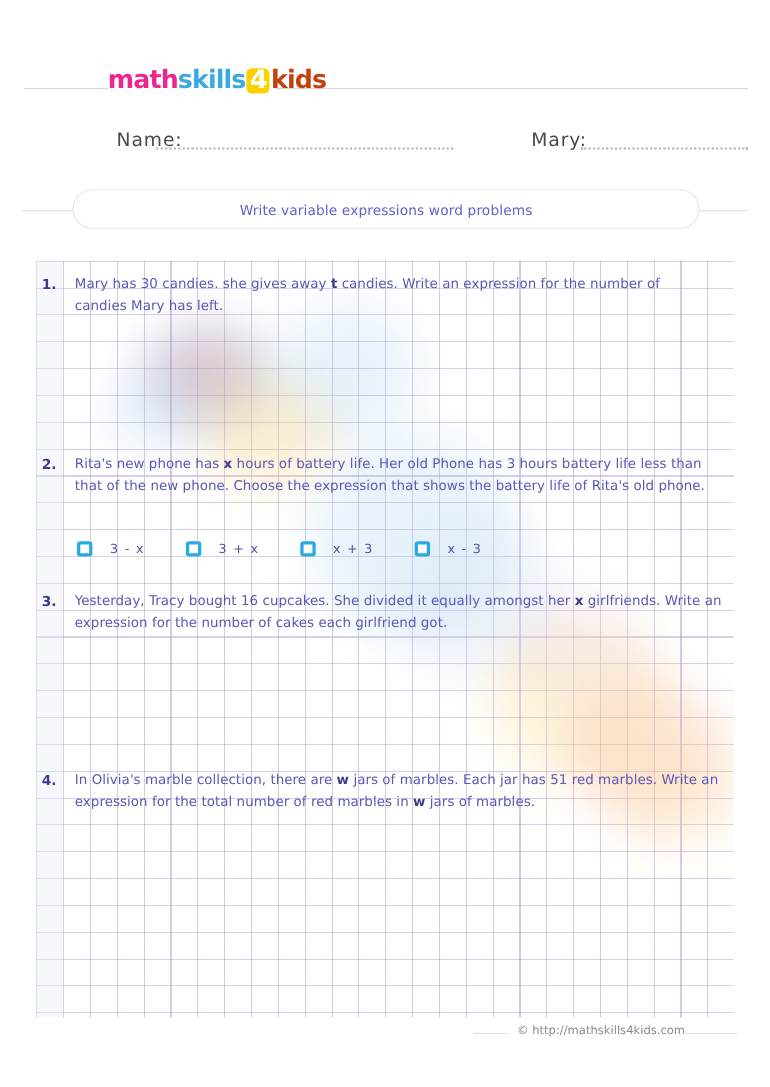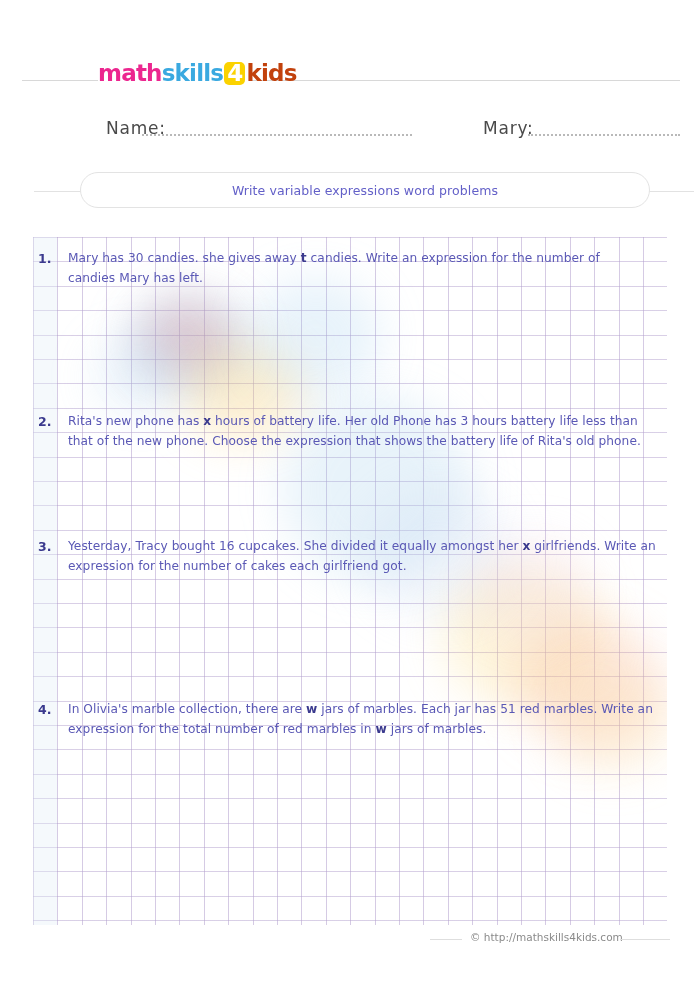--- a/index.html
+++ b/index.html
@@ -79,21 +79,21 @@
     height: 0;
     border-bottom: 2px dotted #b9b9b9;
   }
   .dots.name  { left: 142px; width: 270px; }
   .dots.class { left: 528px; width: 152px; }
 
   
   .titlebar {
     position: absolute;
     left: 0; top: 172px;
-    width: 597px; height: 38px; margin-left: 14px;
+    width: 597px; height: 38px;
   }
   .title-rule {
     position: absolute;
     top: 19px;
     height: 1px;
     background: #e2e2e2;
   }
   .title-rule.left  { left: 20px;  width: 48px; }
   .title-rule.right { left: 634px; width: 46px; }
   .title-pill {
@@ -285,20 +285,38 @@
   <div class="q" id="q1">
     <div class="q-num">1.</div>
     <div class="q-body">Mary has 30 candies. she gives away <b>t</b> candies. Write an expression for the number of candies Mary has left.</div>
   </div>
 
   <div class="q" id="q2">
     <div class="q-num">2.</div>
     <div class="q-body">Rita's new phone has <b>x</b> hours of battery life. Her old Phone has 3 hours battery life less than that of the new phone. Choose the expression that shows the battery life of Rita's old phone.</div>
   </div>
 
+  <div class="choices">
+    <div class="choice">
+      <span class="checkbox"></span>
+      <span class="choice-label">3 - x</span>
+    </div>
+    <div class="choice">
+      <span class="checkbox"></span>
+      <span class="choice-label">3 + x</span>
+    </div>
+    <div class="choice">
+      <span class="checkbox"></span>
+      <span class="choice-label">x + 3</span>
+    </div>
+    <div class="choice">
+      <span class="checkbox"></span>
+      <span class="choice-label">x - 3</span>
+    </div>
+  </div>
 
   <div class="q" id="q3">
     <div class="q-num">3.</div>
     <div class="q-body">Yesterday, Tracy bought 16 cupcakes. She divided it equally amongst her <b>x</b> girlfriends. Write an expression for the number of cakes each girlfriend got.</div>
   </div>
 
   <div class="q" id="q4">
     <div class="q-num">4.</div>
     <div class="q-body">In Olivia's marble collection, there are <b>w</b> jars of marbles. Each jar has 51 red marbles. Write an expression for the total number of red marbles in <b>w</b> jars of marbles.</div>
   </div>

